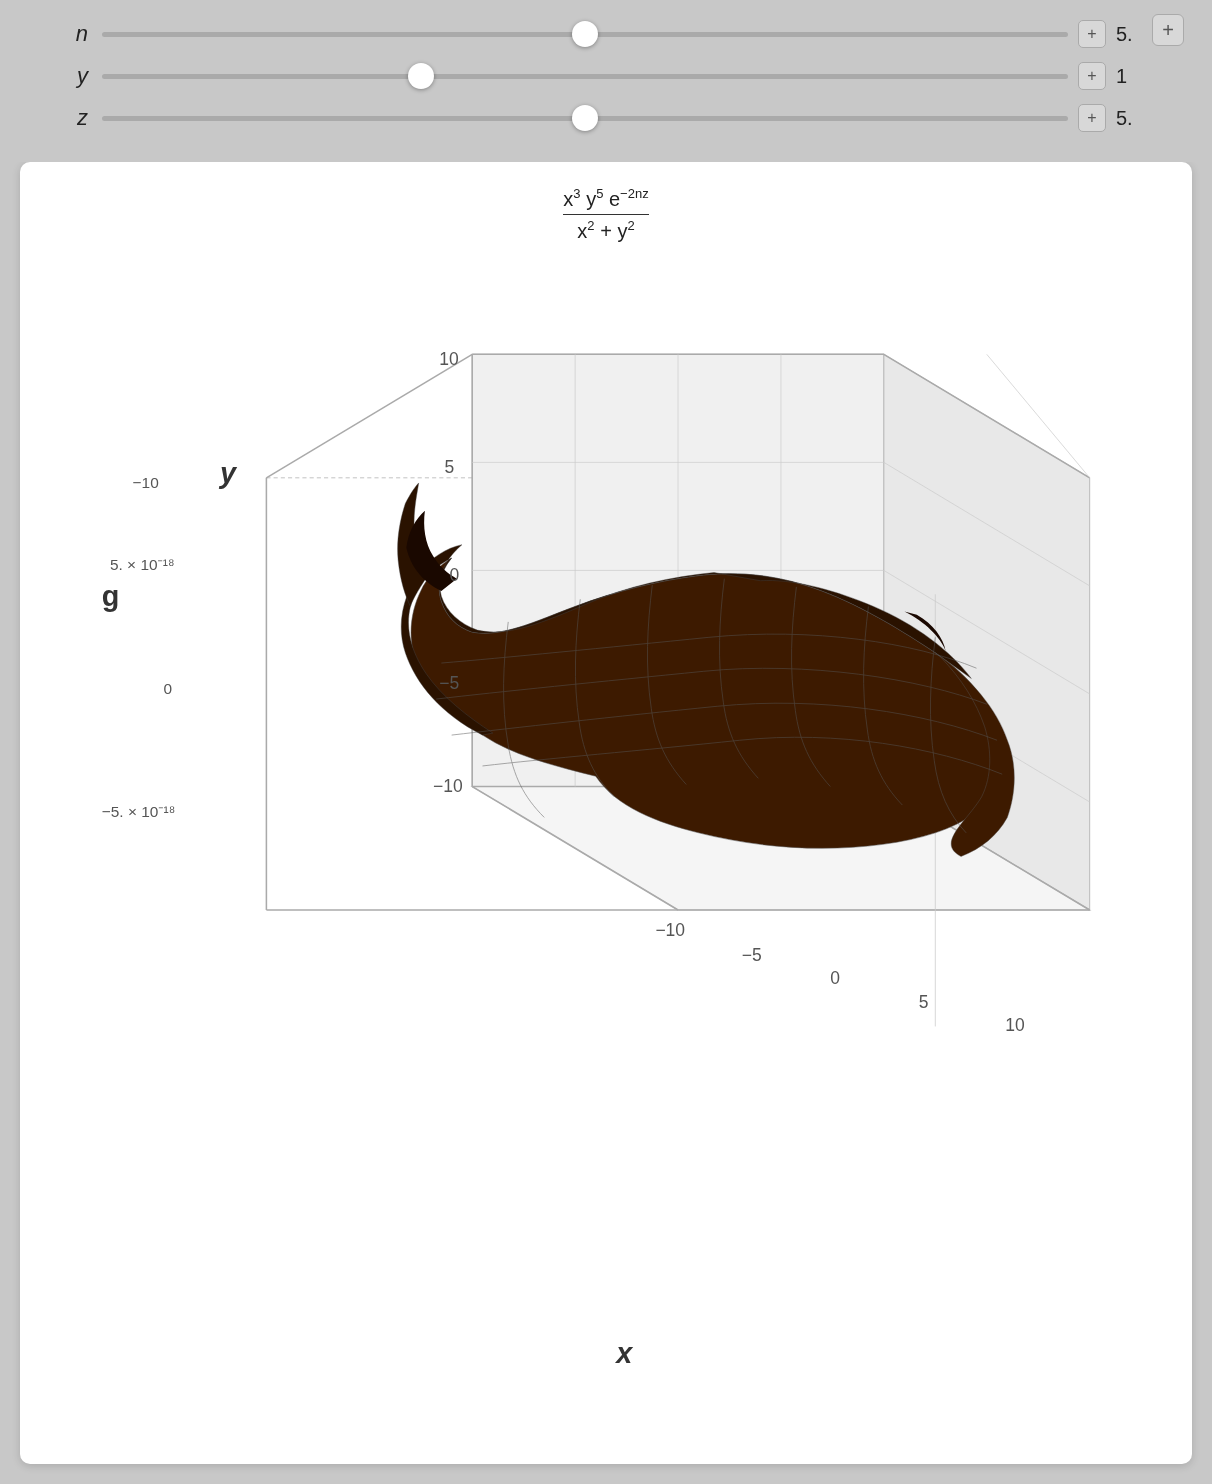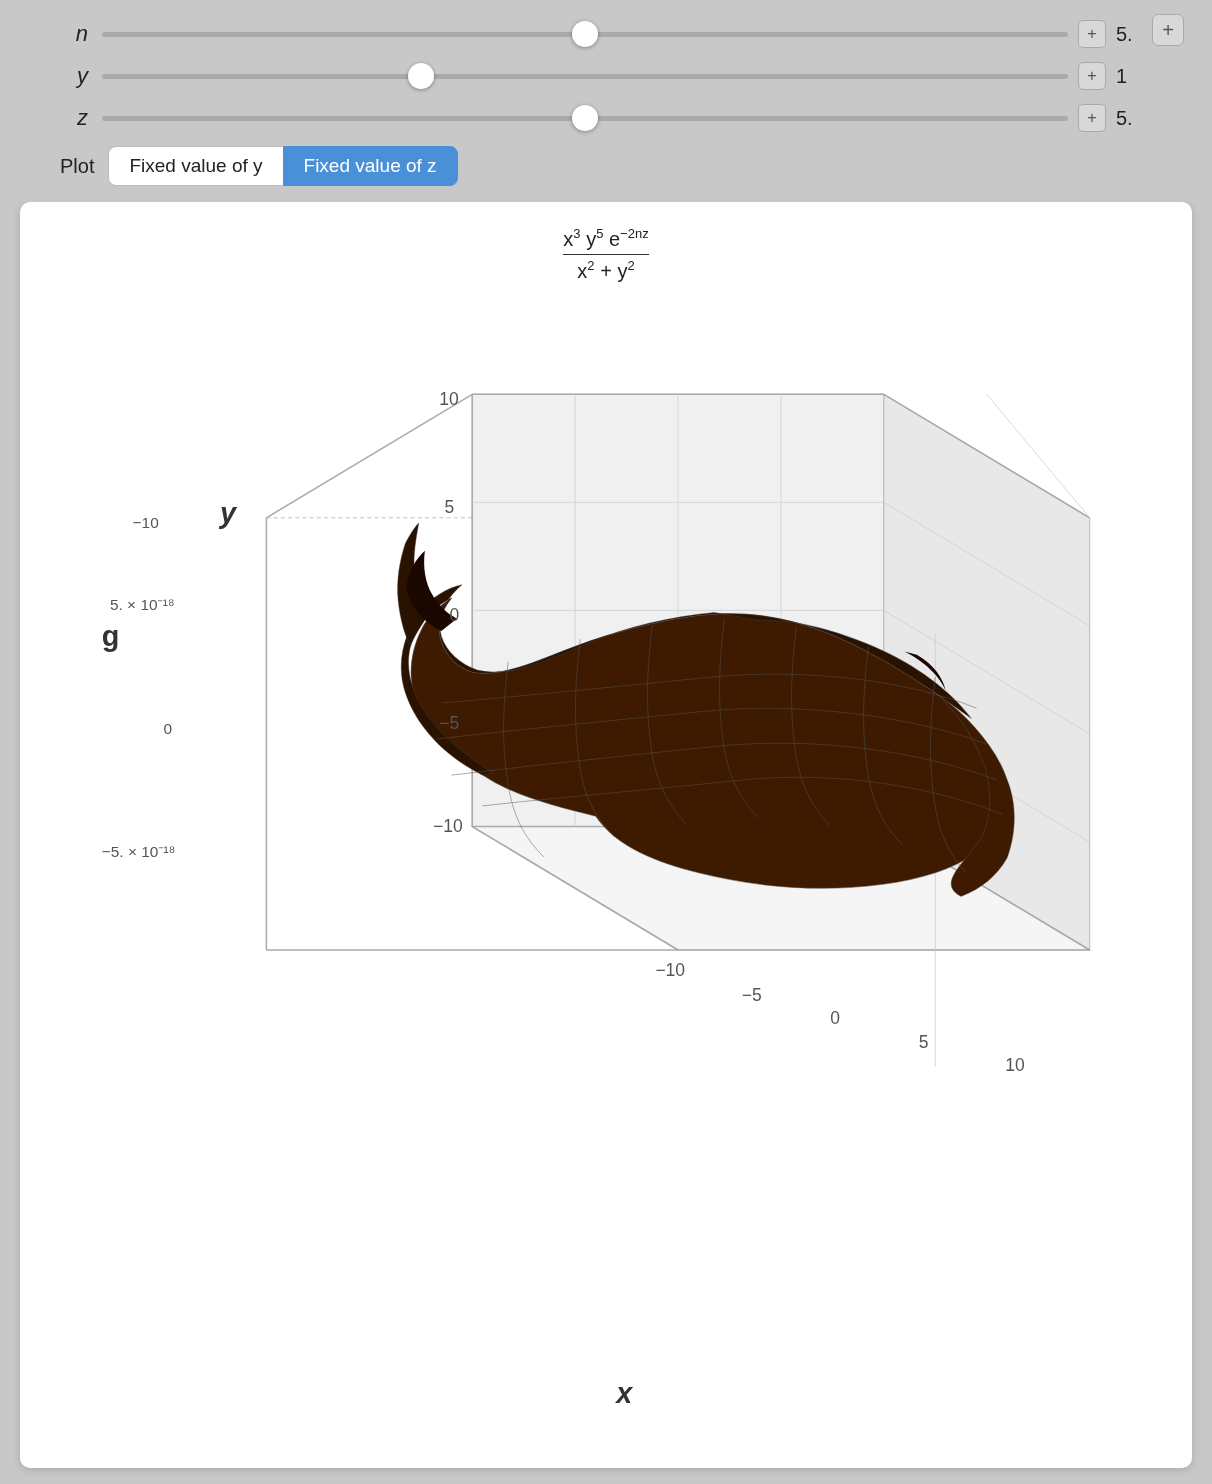--- a/index.html
+++ b/index.html
@@ -224,25 +224,20 @@
     <div class="slider-label">z</div>
     <div class="slider-track-wrapper">
       <div class="slider-track">
         <div class="slider-thumb" style="left: 50%;"></div>
       </div>
     </div>
     <div class="slider-plus">+</div>
     <div class="slider-value">5.</div>
   </div>
 
-  <div class="plot-row">
-    <div class="plot-label">Plot</div>
-    <button class="tab-btn">Fixed value of y</button>
-    <button class="tab-btn active">Fixed value of z</button>
-  </div>
 </div>
 
 <div class="plot-container">
 
   <div class="formula">
     <div class="formula-fraction">
       <div class="formula-numerator">
         x<sup>3</sup> y<sup>5</sup> e<sup>−2nz</sup>
       </div>
       <div class="formula-denominator">

